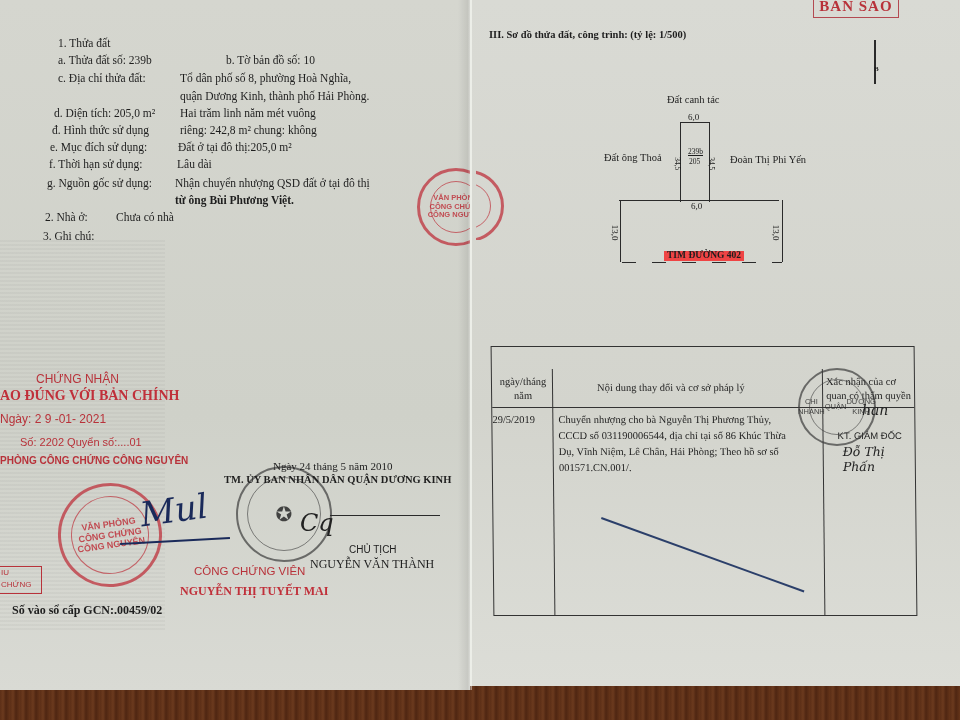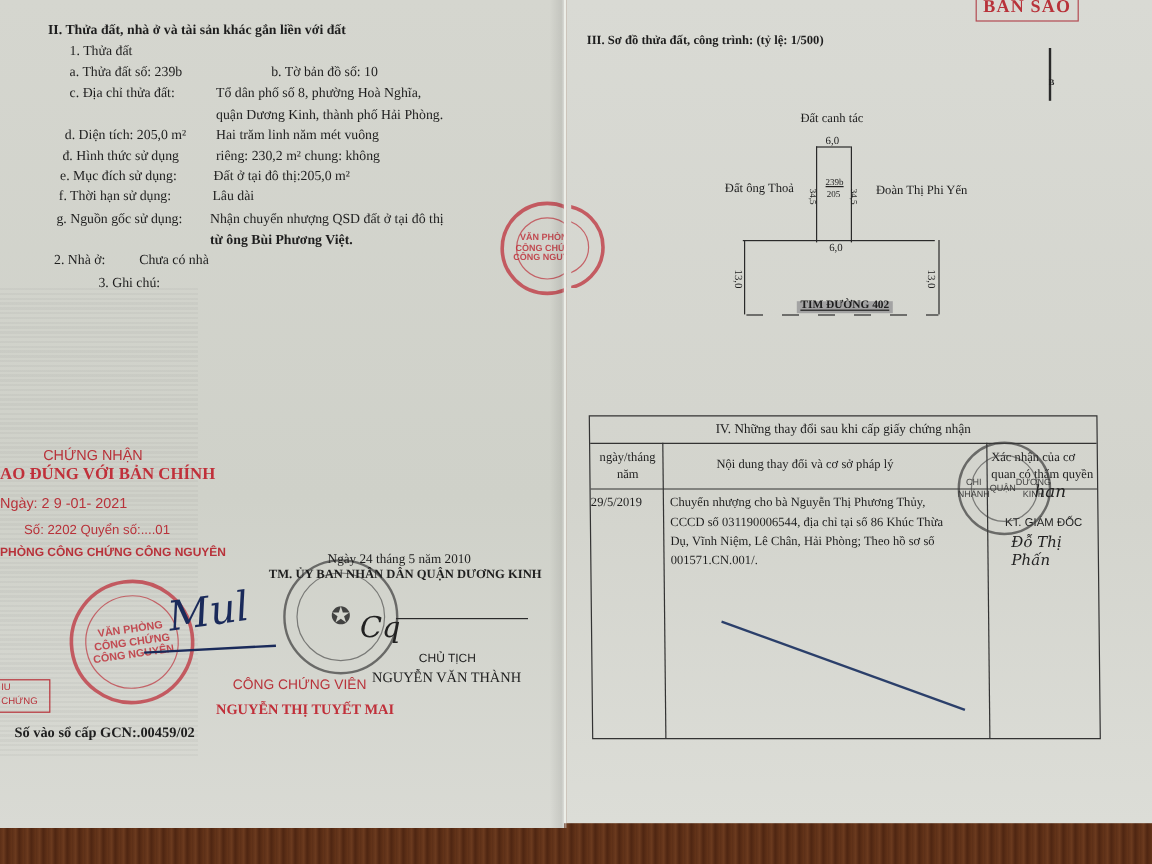--- a/index.html
+++ b/index.html
@@ -89,41 +89,40 @@
   .dash { position:absolute; height:1.2px; background:repeating-linear-gradient(90deg,#2a2a2a 0 14px,transparent 14px 30px); }
 </style>
 </head>
 <body>
 
 <div class="wood"></div>
 
 <div class="page-left">
   <div class="texture"></div>
 
-  <div class="t b" style="left:40px;top:20px;font-size:11.5px;">II. Thửa đất, nhà ở và tài sản khác gắn liền với đất</div>
   <div class="t" style="left:58px;top:38px;">1. Thửa đất</div>
   <div class="t" style="left:58px;top:55px;">a. Thửa đất số: 239b</div>
   <div class="t" style="left:226px;top:55px;">b. Tờ bản đồ số: 10</div>
   <div class="t" style="left:58px;top:73px;">c. Địa chỉ thửa đất:</div>
   <div class="t" style="left:180px;top:73px;">Tổ dân phố số 8, phường Hoà Nghĩa,</div>
   <div class="t" style="left:180px;top:91px;">quận Dương Kinh, thành phố Hải Phòng.</div>
   <div class="t" style="left:54px;top:108px;">d. Diện tích: 205,0 m²</div>
   <div class="t" style="left:180px;top:108px;">Hai trăm linh năm mét vuông</div>
   <div class="t" style="left:52px;top:125px;">đ. Hình thức sử dụng</div>
-  <div class="t" style="left:180px;top:125px;">riêng: 230,2 m²    chung: không</div>
+  <div class="t" style="left:180px;top:125px;">riêng: 242,8 m²    chung: không</div>
   <div class="t" style="left:50px;top:142px;">e. Mục đích sử dụng:</div>
   <div class="t" style="left:178px;top:142px;">Đất ở tại đô thị:205,0  m²</div>
   <div class="t" style="left:49px;top:159px;">f. Thời hạn sử dụng:</div>
   <div class="t" style="left:177px;top:159px;">Lâu dài</div>
   <div class="t" style="left:47px;top:178px;">g. Nguồn gốc sử dụng:</div>
   <div class="t" style="left:175px;top:178px;">Nhận chuyển nhượng QSD đất ở tại đô thị</div>
   <div class="t" style="left:175px;top:195px;font-weight:bold;">từ ông Bùi Phương Việt.</div>
   <div class="t" style="left:45px;top:212px;">2. Nhà ở:</div>
   <div class="t" style="left:116px;top:212px;">Chưa có nhà</div>
-  <div class="t" style="left:43px;top:231px;margin-left:39px;">3. Ghi chú:</div>
+  <div class="t" style="left:43px;top:231px;">3. Ghi chú:</div>
 
   <div class="stamp" style="left:417px;top:168px;width:72px;height:72px;">
     <span class="ln" style="font-size:7.5px;">VĂN PHÒNG</span>
     <span class="ln" style="font-size:7.5px;">CÔNG CHỨNG</span>
     <span class="ln" style="font-size:7.5px;">CÔNG NGUYÊN</span>
   </div>
 
   <div class="t red sans" style="left:36px;top:373px;font-size:12px;">CHỨNG NHẬN</div>
   <div class="t redb" style="left:0px;top:389px;font-size:14px;">AO ĐÚNG VỚI BẢN CHÍNH</div>
   <div class="t red sans" style="left:0px;top:413px;font-size:12px;">Ngày:  2 9  -01-  2021</div>
@@ -182,29 +181,28 @@
   <div class="t" style="left:688px;top:148px;font-size:7.5px;text-decoration:underline;">239b</div>
   <div class="t" style="left:689px;top:158px;font-size:7.5px;">205</div>
 
   <div class="sketch-line" style="left:619px;top:200px;width:160px;height:1.2px;"></div>
   <div class="t" style="left:691px;top:202px;font-size:9px;">6,0</div>
   <div class="sketch-line" style="left:620px;top:200px;width:1.2px;height:62px;"></div>
   <div class="sketch-line" style="left:782px;top:200px;width:1.2px;height:62px;"></div>
   <div class="t" style="left:607px;top:228px;font-size:9px;transform:rotate(90deg);">13,0</div>
   <div class="t" style="left:768px;top:228px;font-size:9px;transform:rotate(90deg);">13,0</div>
   <div class="dash" style="left:622px;top:262px;width:160px;"></div>
-  <div class="t b" style="left:664px;top:251px;font-size:9.5px;text-decoration:underline;background:#a3a3a3;padding:0 3px;">TIM ĐƯỜNG 402</div>
+  <div class="t b" style="left:664px;top:251px;font-size:9.5px;background:#ef4444;padding:0 3px;">TIM ĐƯỜNG 402</div>
 </div>
 
 <div style="position:absolute;left:476px;top:170px;width:30px;height:70px;overflow:hidden;">
   <div class="stamp" style="left:-44px;top:0;width:66px;height:66px;"></div>
 </div>
 
 <div class="tbl">
-  <div class="row-title">IV. Những thay đổi sau khi cấp giấy chứng nhận</div>
   <div class="hdr"></div>
   <div class="vline" style="left:60px;"></div>
   <div class="vline" style="left:330px;"></div>
 
   <div class="t" style="left:3px;top:28px;font-size:10.5px;white-space:normal;width:56px;text-align:center;line-height:1.35;">ngày/tháng năm</div>
   <div class="t" style="left:105px;top:36px;font-size:10.5px;">Nội dung thay đổi và cơ sở pháp lý</div>
   <div class="t" style="left:334px;top:28px;font-size:10.5px;white-space:normal;width:86px;text-align:left;line-height:1.35;">Xác nhận của cơ quan có thẩm quyền</div>
 
   <div>
     <div class="t" style="left:0px;top:68px;font-size:10.5px;">29/5/2019</div>

